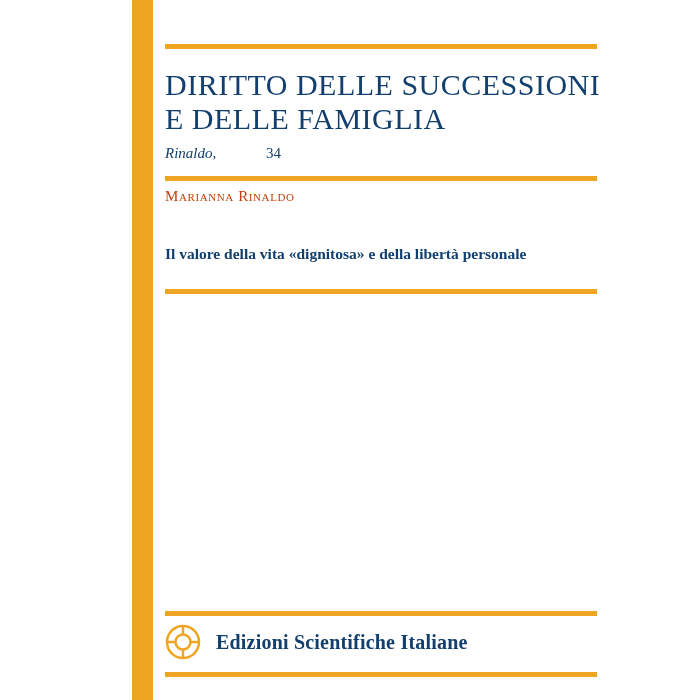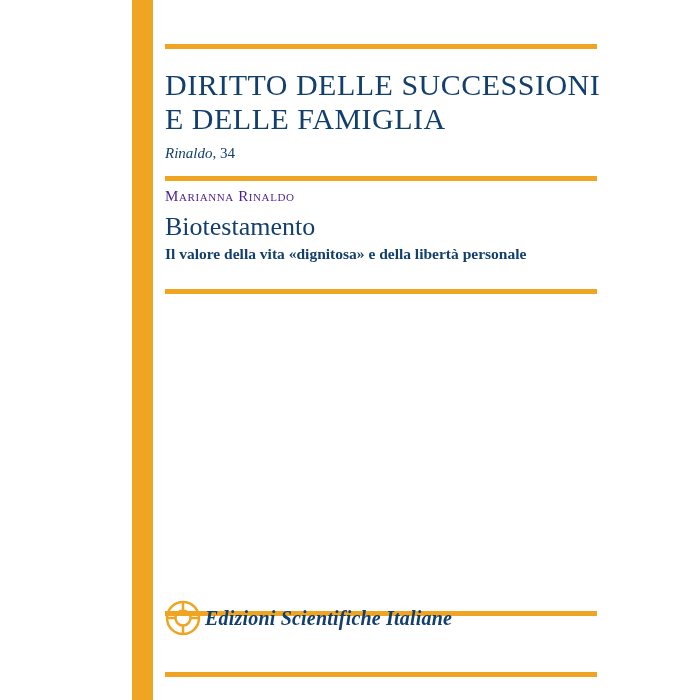--- a/index.html
+++ b/index.html
@@ -66,26 +66,27 @@
   .series-sub {
     position: absolute;
     left: 12px;
     top: 145px;
     color: #123f6d;
     font-size: 15px;
     font-style: italic;
   }
   .series-sub .num {
     font-style: normal;
+    margin-left: 46px;
   }
   .author {
     position: absolute;
     left: 12px;
     top: 188px;
-    color: #4c1d95;
+    color: #c2410c;
     font-size: 15px;
     font-variant: small-caps;
     letter-spacing: 0.6px;
   }
   .book-title {
     position: absolute;
     left: 12px;
     top: 212px;
     color: #123f6d;
     font-size: 26px;
@@ -96,25 +97,24 @@
     top: 245px;
     width: 460px;
     color: #123f6d;
     font-size: 15.5px;
     font-weight: bold;
   }
   
   .publisher {
     position: absolute;
     left: 12px;
-    top: 600px;
+    top: 624px;
     display: flex;
     align-items: center;
-    gap: 4px;
-    font-style: italic;
+    gap: 15px;
   }
   .publisher-mark {
     width: 36px;
     height: 36px;
     flex: 0 0 36px;
   }
   .publisher-name {
     color: #123f6d;
     font-size: 20px;
     font-weight: bold;
@@ -140,21 +140,20 @@
 
     <div class="series-sub">
       <span>Rinaldo,</span>
       <span class="num">34</span>
     </div>
 
     <div class="rule rule-mid"></div>
 
     <div class="author">Marianna Rinaldo</div>
 
-    <div class="book-title">Biotestamento</div>
 
     <div class="book-subtitle">Il valore della vita «dignitosa» e della libertà personale</div>
 
     <div class="rule rule-bottom"></div>
 
     <div class="rule rule-foot-top"></div>
 
     <div class="publisher">
       <span class="publisher-mark">
         <svg width="36" height="36" viewBox="0 0 36 36" xmlns="http://www.w3.org/2000/svg">

